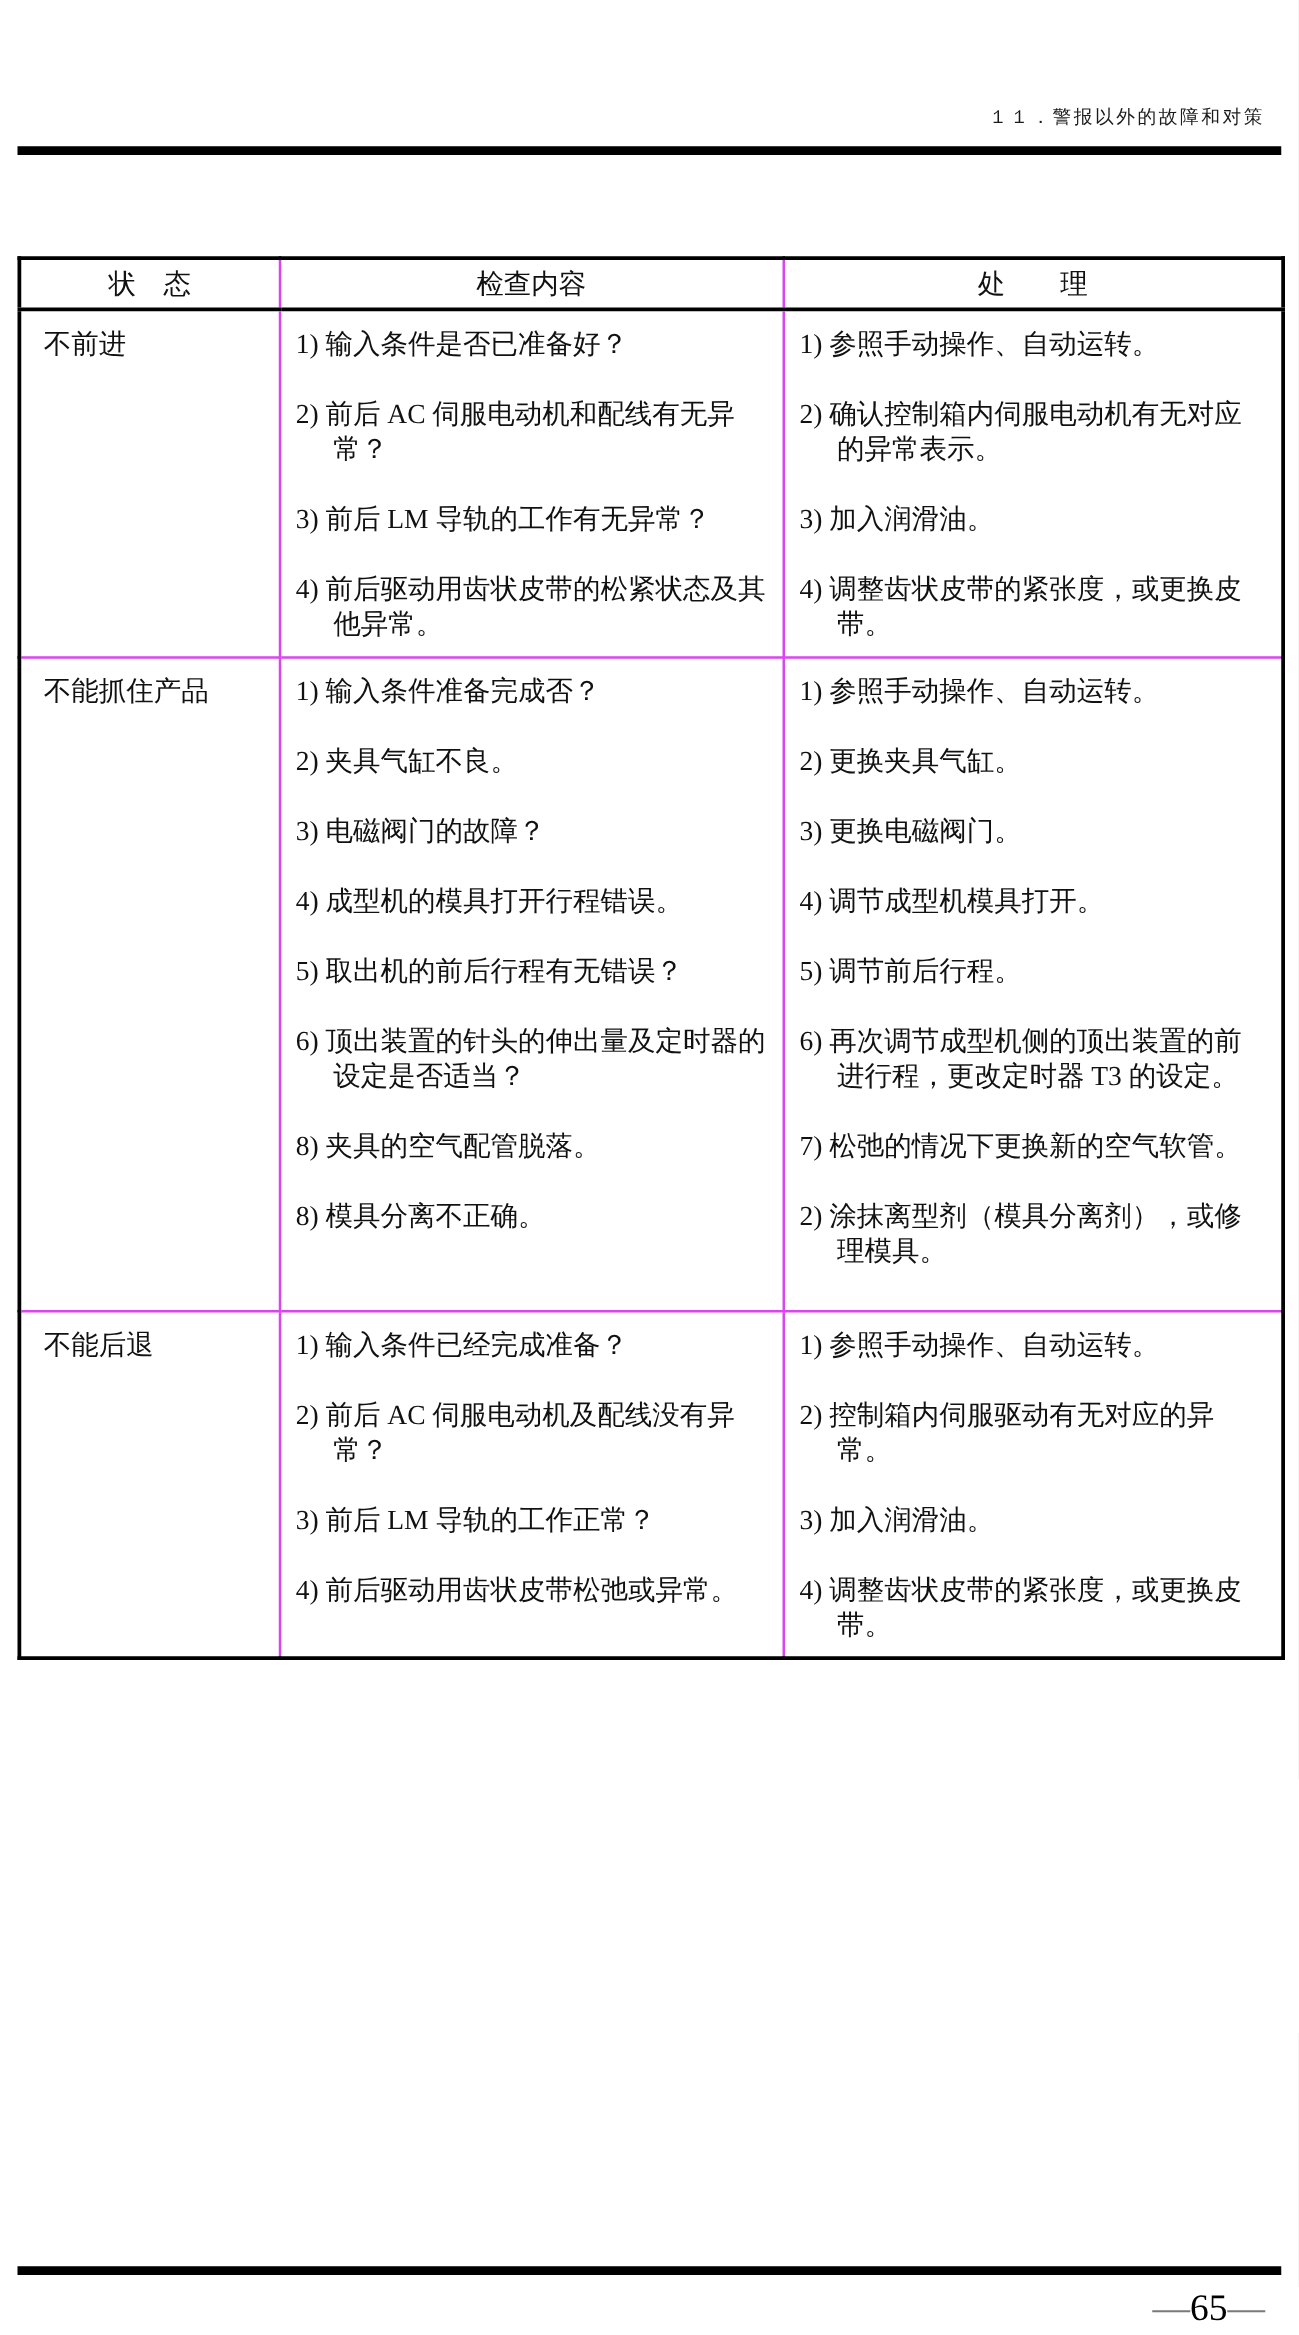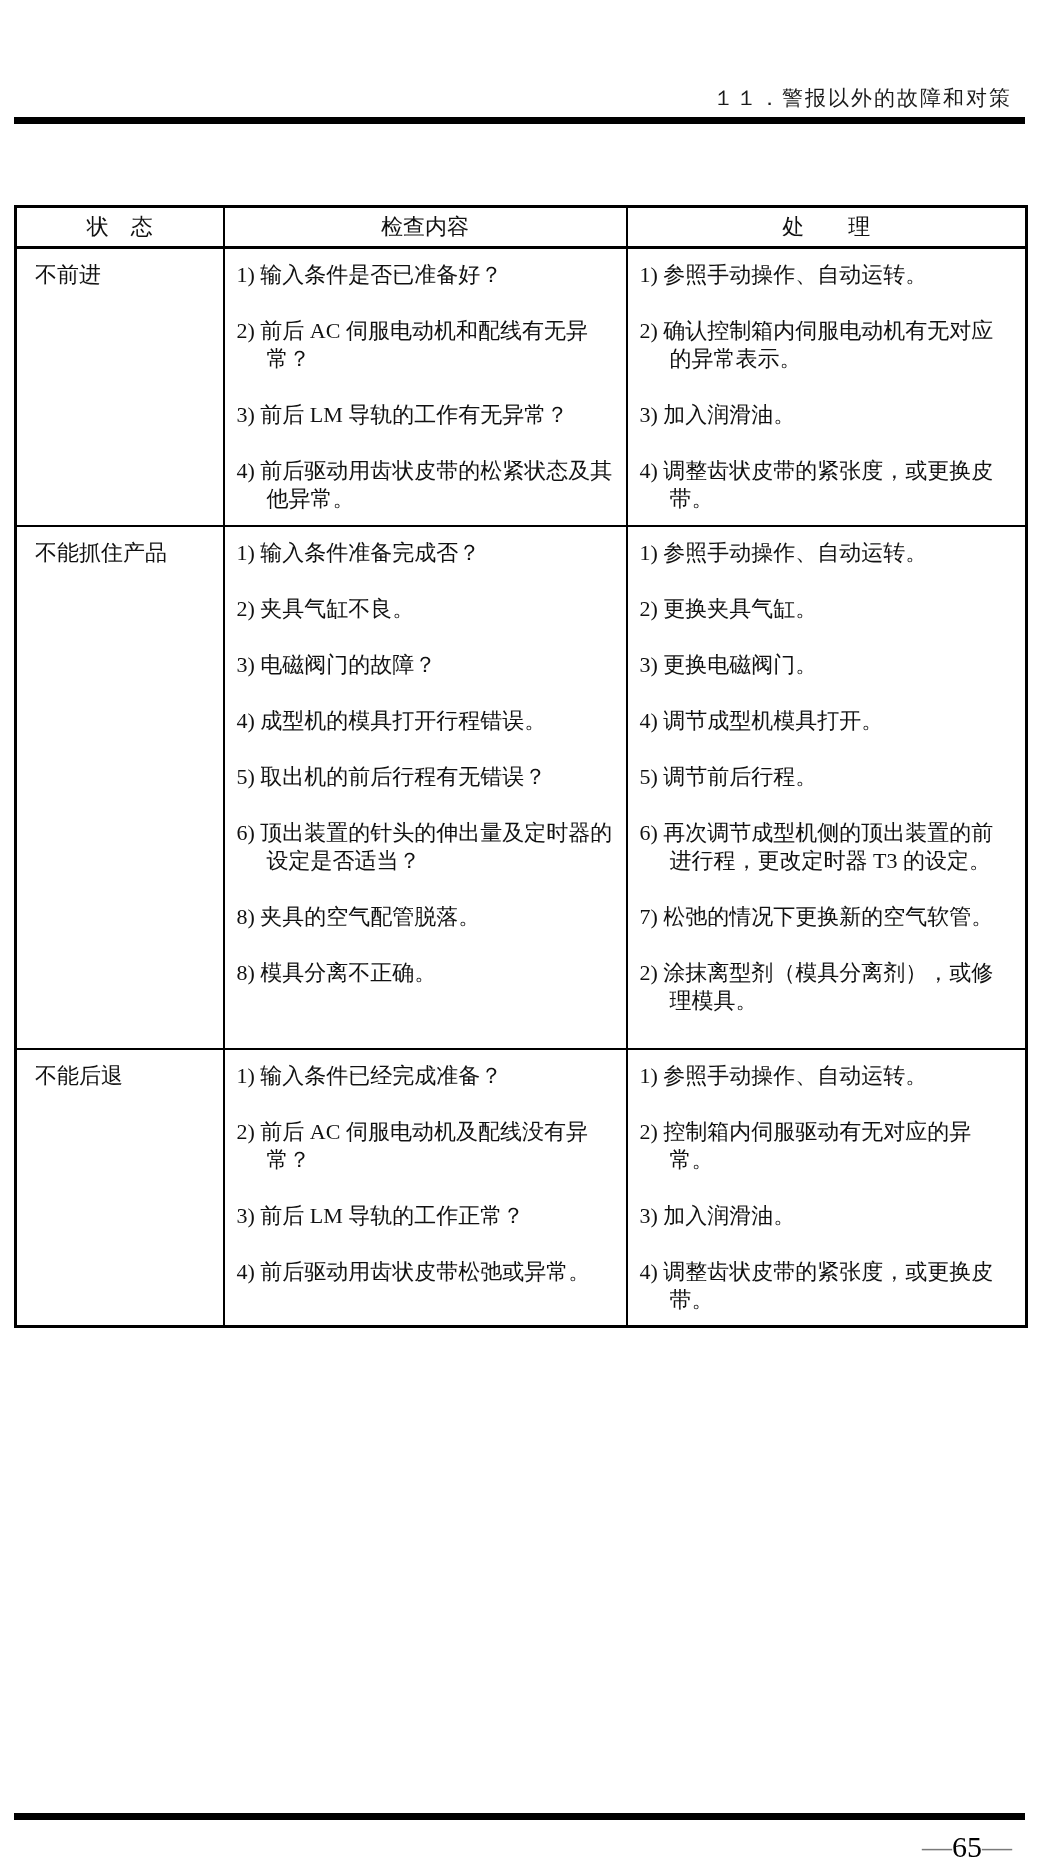--- a/index.html
+++ b/index.html
@@ -10,21 +10,21 @@
     background:#ffffff;
     margin:0 auto;
     font-family:"Liberation Serif","DejaVu Serif",serif;
     color:#111111;
     overflow:hidden;
   }
   .doc-header-title{
     position:absolute;
     top:84px;
     right:27px;
-    font-size:21px;
+    font-size:15px;
     letter-spacing:2px;
     color:#1a1a1a;
     white-space:nowrap;
   }
   .top-rule{
     position:absolute;
     left:14px;
     top:117px;
     width:1011px;
     height:7px;
@@ -32,21 +32,21 @@
   }
   .trouble-table{
     position:absolute;
     left:14px;
     top:205px;
     width:1011px;
     border-collapse:collapse;
     table-layout:fixed;
   }
   .trouble-table, .trouble-table th, .trouble-table td{
-    border:2px solid #000000;
+    border:2px solid #d946ef;
   }
   .trouble-table{border:3px solid #000000;}
   .trouble-table th{
     height:38px;
     font-size:22px;
     font-weight:normal;
     text-align:center;
     vertical-align:middle;
     border-bottom:3px solid #000000;
     padding:0;

